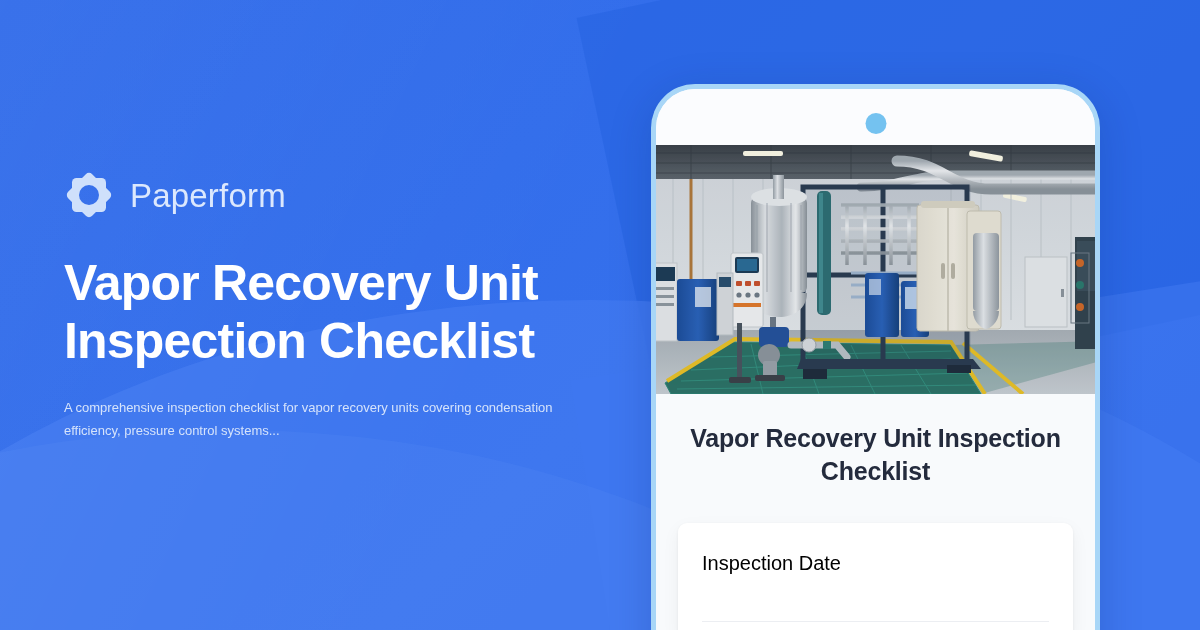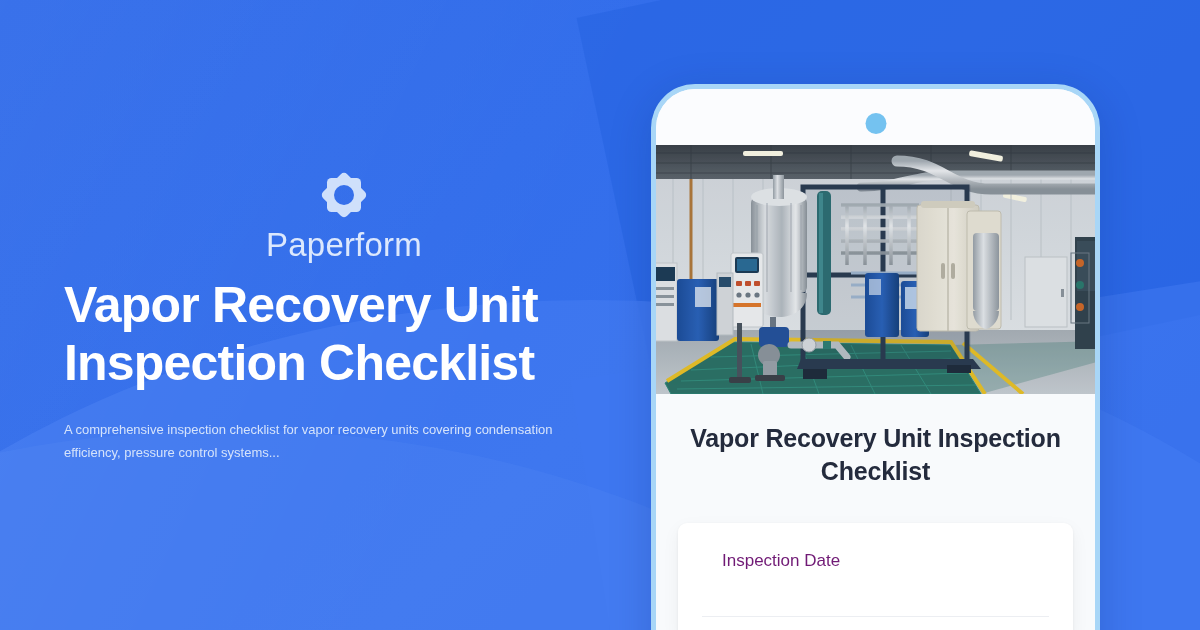--- a/index.html
+++ b/index.html
@@ -85,23 +85,22 @@
   .left-col {
     position: absolute;
     left: 64px;
     top: 170px;
     width: 560px;
   }
 
   .brand {
     display: flex;
     align-items: center;
-    gap: 8px;
-    margin-bottom: 15px;
-    flex-direction: column;
+    gap: 16px;
+    margin-bottom: 34px;
   }
   .brand-mark {
     width: 50px;
     height: 50px;
     flex: 0 0 50px;
     display: block;
   }
   .brand-name {
     font-size: 33px;
     letter-spacing: .2px;
@@ -185,24 +184,23 @@
   .field-card {
     margin-top: 34px;
     background: #ffffff;
     border-radius: 9px;
     padding: 26px 24px 0 24px;
     box-shadow: 0 1px 3px rgba(16, 24, 40, .06), 0 6px 18px rgba(16, 24, 40, .05);
     min-height: 118px;
     box-sizing: border-box;
   }
   .field-label {
-    font-size: 17px;
-    color: #701a75;
+    font-size: 20px;
+    color: #000000;
     line-height: 1.4;
-    margin-left: 20px;
   }
   .field-underline {
     margin-top: 44px;
     height: 1px;
     background: #eceef2;
   }
 </style>
 </head>
 <body>
 

